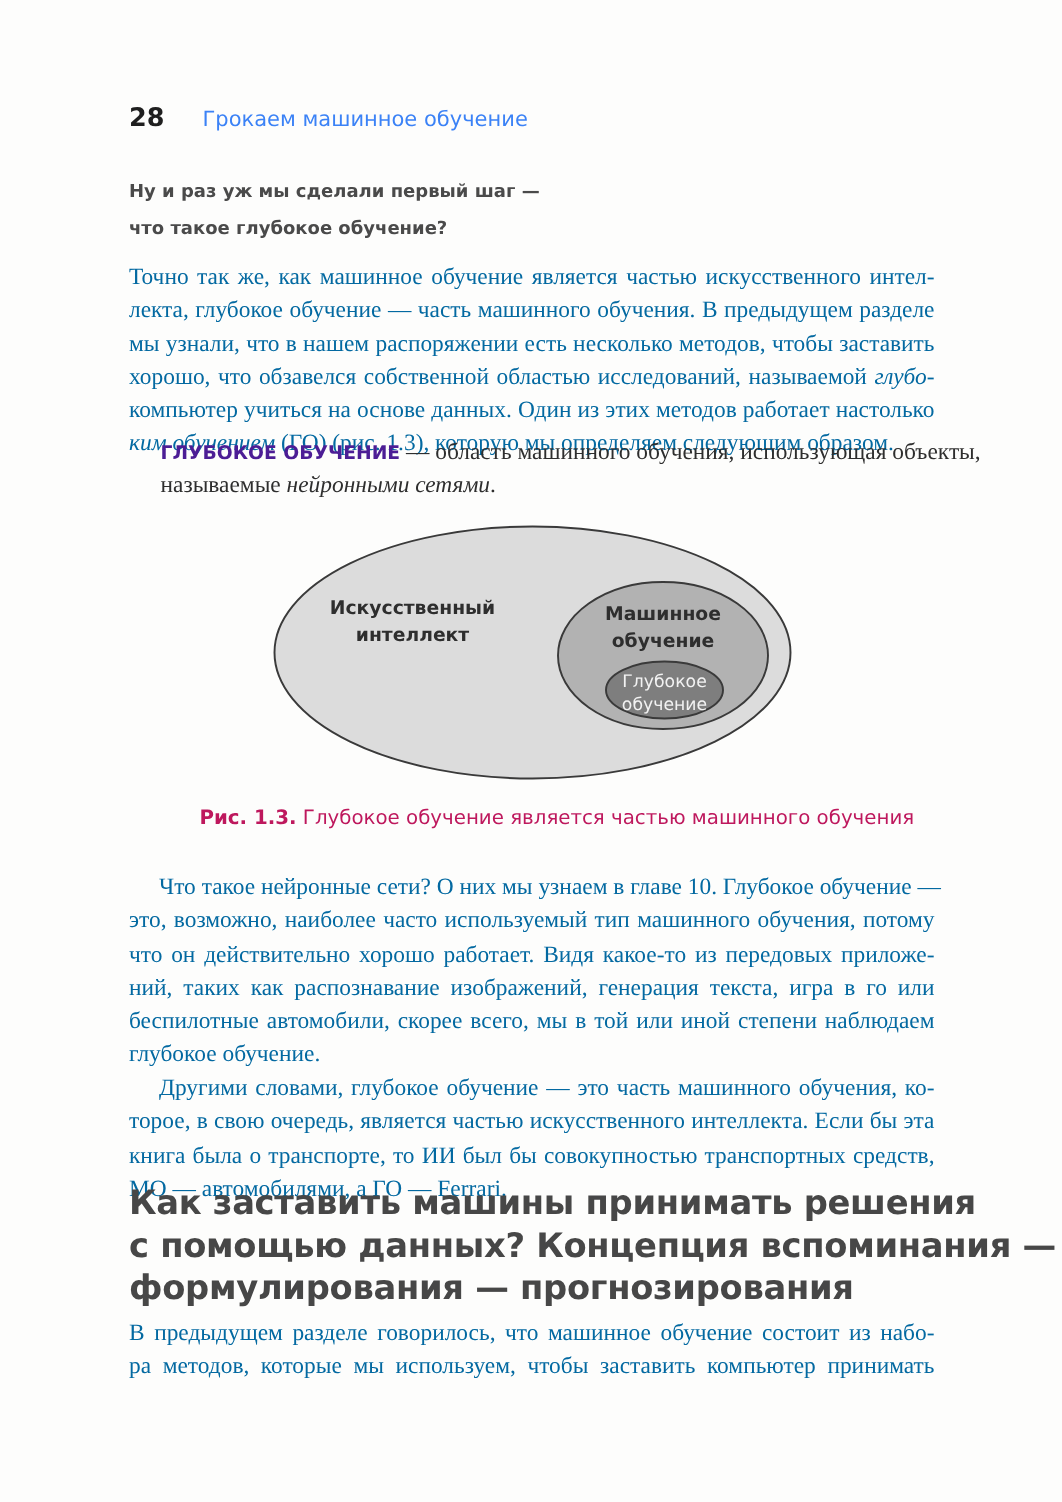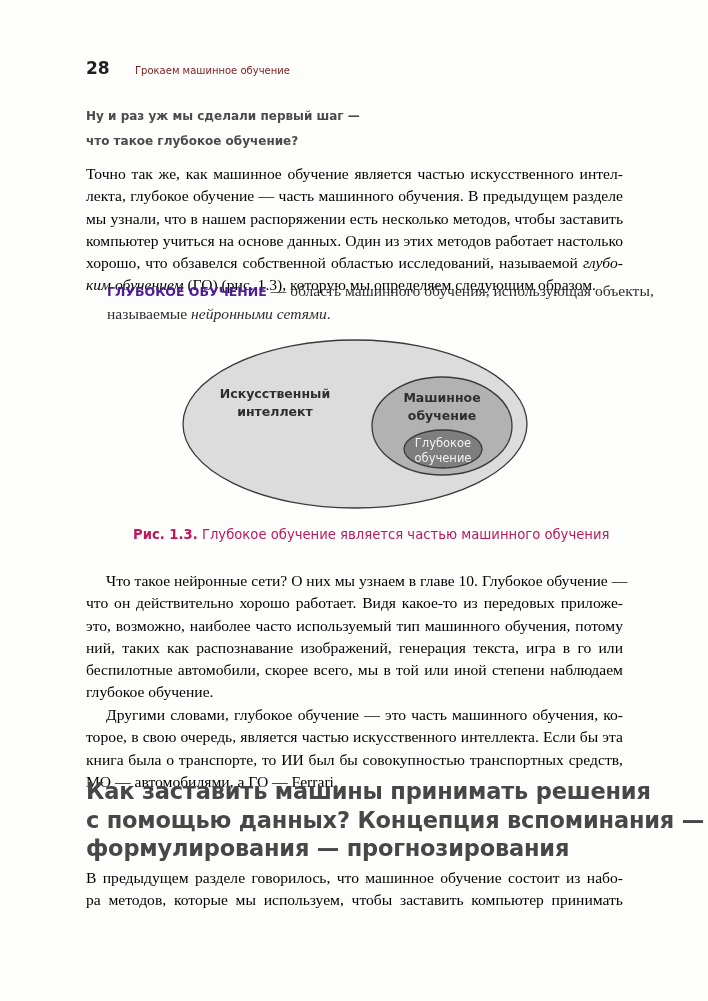--- a/index.html
+++ b/index.html
@@ -2,29 +2,29 @@
 <html><head>
 <meta charset="utf-8">
 <style>
   html, body { margin: 0; padding: 0; }
   body {
     width: 708px; height: 1001px; background: #fdfdfc; position: relative; overflow: hidden;
     color: #2b2b2b;
   }
   .sans { font-family: "DejaVu Sans", "Liberation Sans", sans-serif; }
   .serif { font-family: "Liberation Serif", "DejaVu Serif", serif; }
-  .abs { position: absolute; }
+  .abs { position: absolute; margin-top: 11px; }
 
   .running-head { left: 86px; top: 58px; font-size: 15px; display: flex; align-items: baseline; }
   .page-num { font-weight: bold; font-size: 17px; width: 49px; color: #1f1f1f; }
-  .running-title { font-size: 10px; color: #7f1d1d; text-align: center; }
+  .running-title { font-size: 14px; color: #3b82f6; text-align: center; }
 
   .h2 { left: 86px; top: 104px; width: 540px; font-size: 12px; font-weight: bold; color: #4a4a4a; line-height: 25px; }
 
-  .para { left: 86px; width: 537px; font-size: 15.6px; line-height: 22.3px; text-align: justify; color: #000000; }
+  .para { left: 86px; width: 537px; font-size: 15.6px; line-height: 22.3px; text-align: justify; color: #0369a1; }
   .para .line { display: block; text-align: justify; text-align-last: justify; white-space: nowrap; }
   .para .line.last { text-align-last: left; }
 
   .definition { left: 107px; top: 280px; width: 516px; font-size: 15.6px; line-height: 22.3px; color: #2e2e2e; }
   .definition .term { font-family: "DejaVu Sans", "Liberation Sans", sans-serif; font-weight: bold; font-size: 12.5px; color: #4c1d95; }
   .definition .line { display:block; white-space: nowrap; }
 
   .diagram { left: 180px; top: 336px; width: 352px; height: 176px; text-align: right; }
   .diagram svg text { font-family: "DejaVu Sans", "Liberation Sans", sans-serif; }
 
@@ -45,22 +45,22 @@
 
 <div class="abs h2 sans">
   <span style="display:block">Ну и раз уж мы сделали первый шаг —</span>
   <span style="display:block">что такое глубокое обучение?</span>
 </div>
 
 <div class="abs para serif" style="top:163px;">
   <span class="line">Точно так же, как машинное обучение является частью искусственного интел-</span>
   <span class="line">лекта, глубокое обучение — часть машинного обучения. В предыдущем разделе</span>
   <span class="line">мы узнали, что в нашем распоряжении есть несколько методов, чтобы заставить</span>
+  <span class="line"><span>хорошо, что обзавелся собственной областью исследований, называемой </span><em>глубо-</em></span>
   <span class="line">компьютер учиться на основе данных. Один из этих методов работает настолько</span>
-  <span class="line"><span>хорошо, что обзавелся собственной областью исследований, называемой </span><em>глубо-</em></span>
   <span class="line last"><em>ким обучением</em> <span>(ГО) (рис. 1.3), которую мы определяем следующим образом.</span></span>
 </div>
 
 <div class="abs definition serif">
   <span class="line"><span class="term">ГЛУБОКОЕ ОБУЧЕНИЕ</span><span> — область машинного обучения, использующая объекты,</span></span>
   <span class="line"><span>называемые </span><em>нейронными сетями</em><span>.</span></span>
 </div>
 
 <div class="abs diagram">
   <svg width="352" height="176" viewBox="0 0 352 176" xmlns="http://www.w3.org/2000/svg">
@@ -75,22 +75,22 @@
     <text x="263" y="126" text-anchor="middle" font-size="11.5" fill="#f2f2f2">обучение</text>
   </svg>
 </div>
 
 <div class="abs caption sans">
   <b>Рис. 1.3.</b><span> Глубокое обучение является частью машинного обучения</span>
 </div>
 
 <div class="abs para serif" style="top:570px;">
   <span class="line" style="padding-left:20px;">Что такое нейронные сети? О них мы узнаем в главе 10. Глубокое обучение —</span>
+  <span class="line">это, возможно, наиболее часто используемый тип машинного обучения, потому</span>
   <span class="line">что он действительно хорошо работает. Видя какое-то из передовых приложе-</span>
-  <span class="line">это, возможно, наиболее часто используемый тип машинного обучения, потому</span>
   <span class="line">ний, таких как распознавание изображений, генерация текста, игра в го или</span>
   <span class="line">беспилотные автомобили, скорее всего, мы в той или иной степени наблюдаем</span>
   <span class="line last">глубокое обучение.</span>
 </div>
 
 <div class="abs para serif" style="top:704px;">
   <span class="line" style="padding-left:20px;">Другими словами, глубокое обучение — это часть машинного обучения, ко-</span>
   <span class="line">торое, в свою очередь, является частью искусственного интеллекта. Если бы эта</span>
   <span class="line">книга была о транспорте, то ИИ был бы совокупностью транспортных средств,</span>
   <span class="line last">МО — автомобилями, а ГО — Ferrari.</span>

